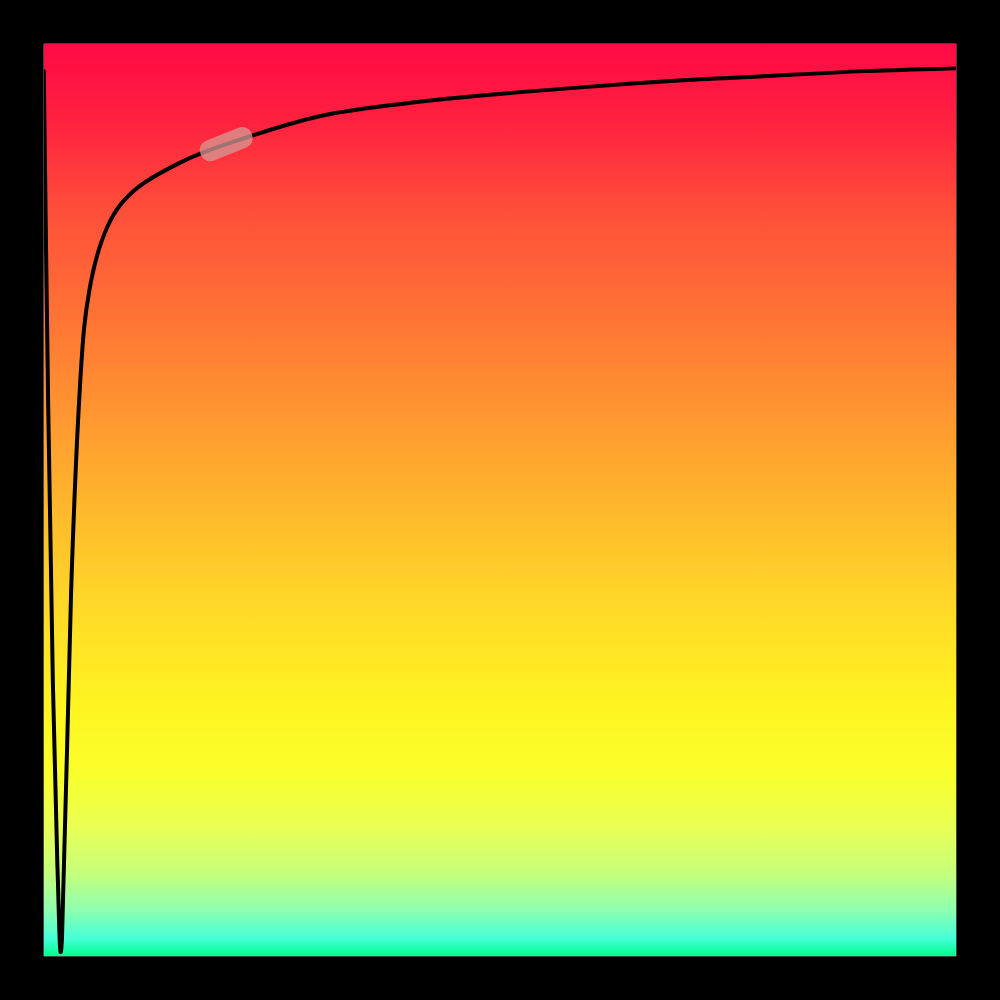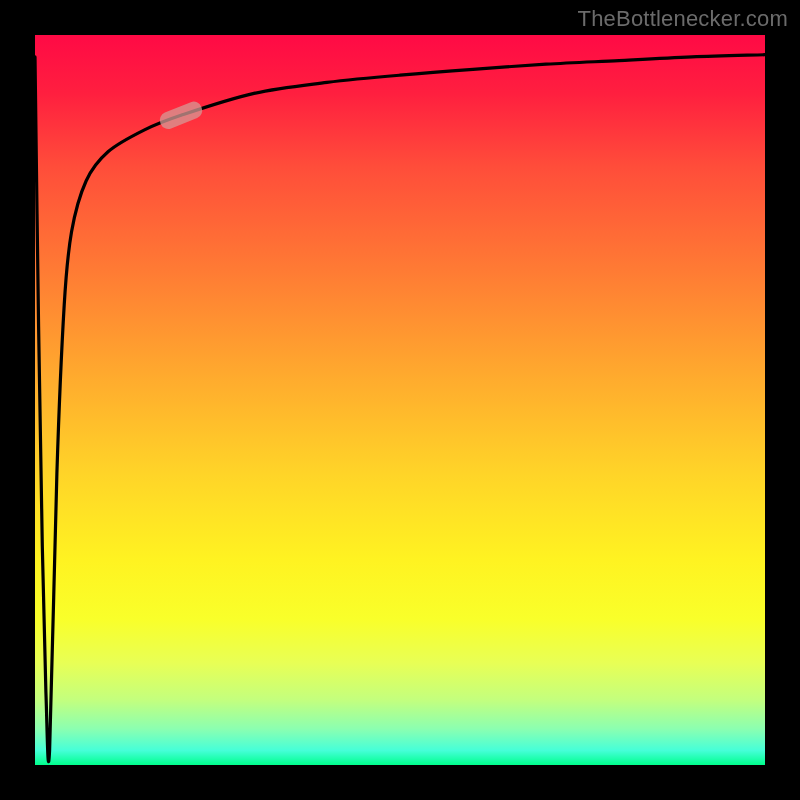--- a/index.html
+++ b/index.html
@@ -84,14 +84,13 @@
   <div class="axis-bottom"></div>
 
   <div class="plot-area">
     <div class="gradient-bg"></div>
     <svg class="curve" viewBox="0 0 730 730" preserveAspectRatio="none">
       <path fill="none" stroke="#000" stroke-width="3.2" stroke-linecap="round" d="M 0.0 21.9 C 0.6 66.9, 2.4 210.5, 3.6 292.0 C 4.9 373.5, 6.1 450.2, 7.3 511.0 C 8.5 571.8, 9.7 622.9, 10.9 657.0 C 12.2 691.1, 12.8 751.9, 14.6 715.4 C 16.4 678.9, 19.5 512.2, 21.9 438.0 C 24.3 363.8, 26.8 310.3, 29.2 270.1 C 31.6 230.0, 32.9 217.8, 36.5 197.1 C 40.1 176.4, 45.0 159.4, 51.1 146.0 C 57.2 132.6, 63.3 125.3, 73.0 116.8 C 82.7 108.3, 97.3 101.0, 109.5 94.9 C 121.7 88.8, 127.8 86.4, 146.0 80.3 C 164.3 74.2, 194.7 63.9, 219.0 58.4 C 243.3 52.9, 267.7 50.5, 292.0 47.4 C 316.3 44.4, 340.7 42.3, 365.0 40.2 C 389.3 38.0, 413.7 36.1, 438.0 34.3 C 462.3 32.5, 486.7 30.7, 511.0 29.2 C 535.3 27.7, 559.7 26.8, 584.0 25.6 C 608.3 24.3, 632.7 22.9, 657.0 21.9 C 681.3 20.9, 717.8 20.1, 730.0 19.7"></path>
       <rect x="0" y="0" width="44" height="17" rx="8" ry="8" fill="#d69a96" fill-opacity="0.75" transform="translate(146,80.29999999999995) rotate(-21.8) translate(-22,-8.5)"></rect>
     </svg>
   </div>
 
-  <div class="watermark">TheBottlenecker.com</div>
 </div>
 
 </body></html>

